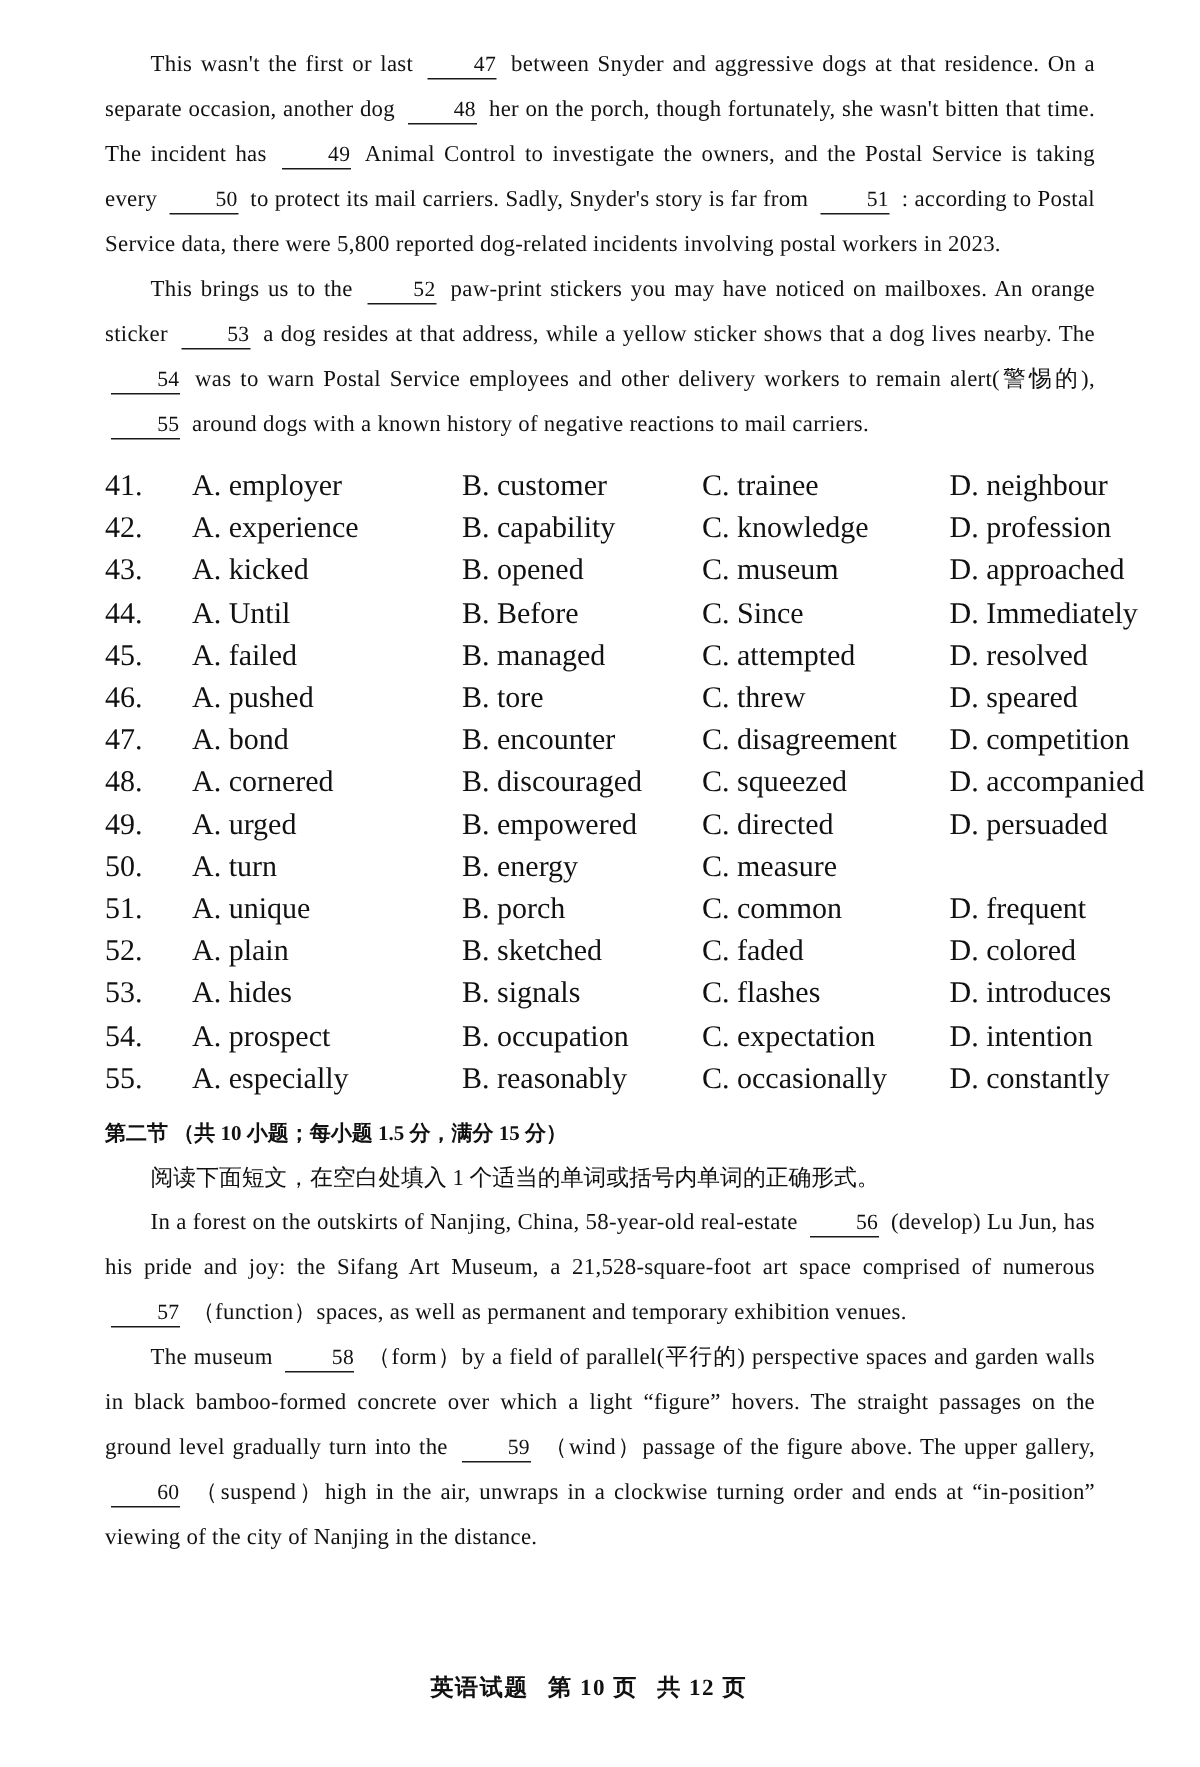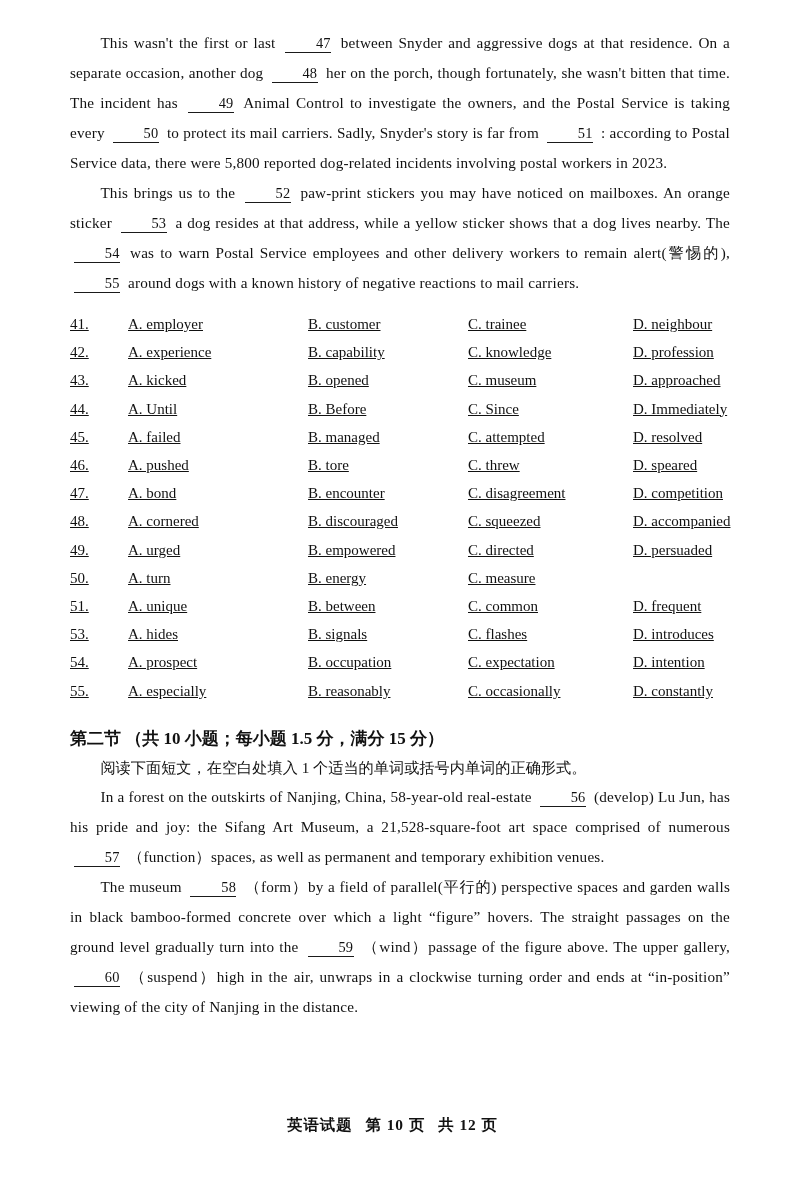--- a/index.html
+++ b/index.html
@@ -45,42 +45,41 @@
     font-size: 14.4px;
   }
 
   
   .options {
     margin-top: 12px;
     margin-bottom: 4px;
   }
   .opt-row {
     display: flex;
-    font-size: 15px;
+    font-size: 20px;
     line-height: 28.2px;
     white-space: nowrap;
-    text-decoration: underline;
   }
   .opt-num {
     width: 58px;
     flex: none;
   }
   .opt-cell {
     flex: none;
   }
   .opt-a { width: 180px; }
   .opt-b { width: 160px; }
   .opt-c { width: 165px; }
   .opt-d { width: 160px; }
 
   
   .section-head {
-    font-size: 17px;
+    font-size: 14px;
     line-height: 28px;
-    margin-top: 20px;
+    margin-top: 8px;
     font-family: "Liberation Sans", "DejaVu Sans", sans-serif;
     font-weight: 700;
   }
   .section-head .cn {
     font-family: "Liberation Serif", "DejaVu Serif", serif;
     font-weight: 700;
   }
   .section-instr {
     font-size: 15.2px;
     line-height: 29px;
@@ -176,23 +175,30 @@
       </div>
       <div class="opt-row">
         <span class="opt-num">50.</span>
         <span class="opt-cell opt-a">A. turn</span>
         <span class="opt-cell opt-b">B. energy</span>
         <span class="opt-cell opt-c">C. measure</span>
       </div>
       <div class="opt-row">
         <span class="opt-num">51.</span>
         <span class="opt-cell opt-a">A. unique</span>
-        <span class="opt-cell opt-b">B. between</span>
+        <span class="opt-cell opt-b">B. porch</span>
         <span class="opt-cell opt-c">C. common</span>
         <span class="opt-cell opt-d">D. frequent</span>
+      </div>
+      <div class="opt-row">
+        <span class="opt-num">52.</span>
+        <span class="opt-cell opt-a">A. plain</span>
+        <span class="opt-cell opt-b">B. sketched</span>
+        <span class="opt-cell opt-c">C. faded</span>
+        <span class="opt-cell opt-d">D. colored</span>
       </div>
       <div class="opt-row">
         <span class="opt-num">53.</span>
         <span class="opt-cell opt-a">A. hides</span>
         <span class="opt-cell opt-b">B. signals</span>
         <span class="opt-cell opt-c">C. flashes</span>
         <span class="opt-cell opt-d">D. introduces</span>
       </div>
       <div class="opt-row">
         <span class="opt-num">54.</span>

